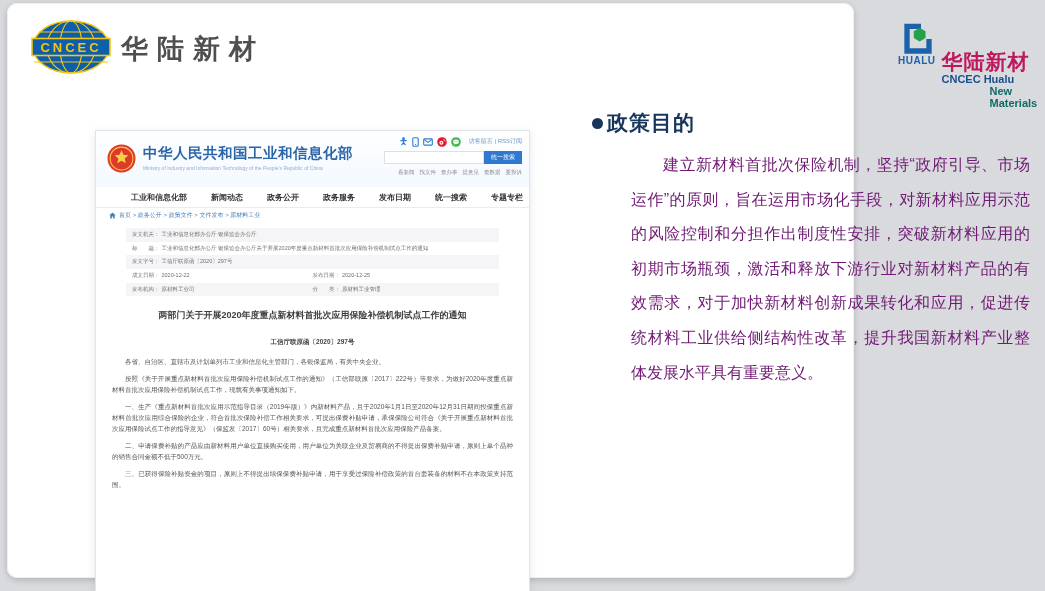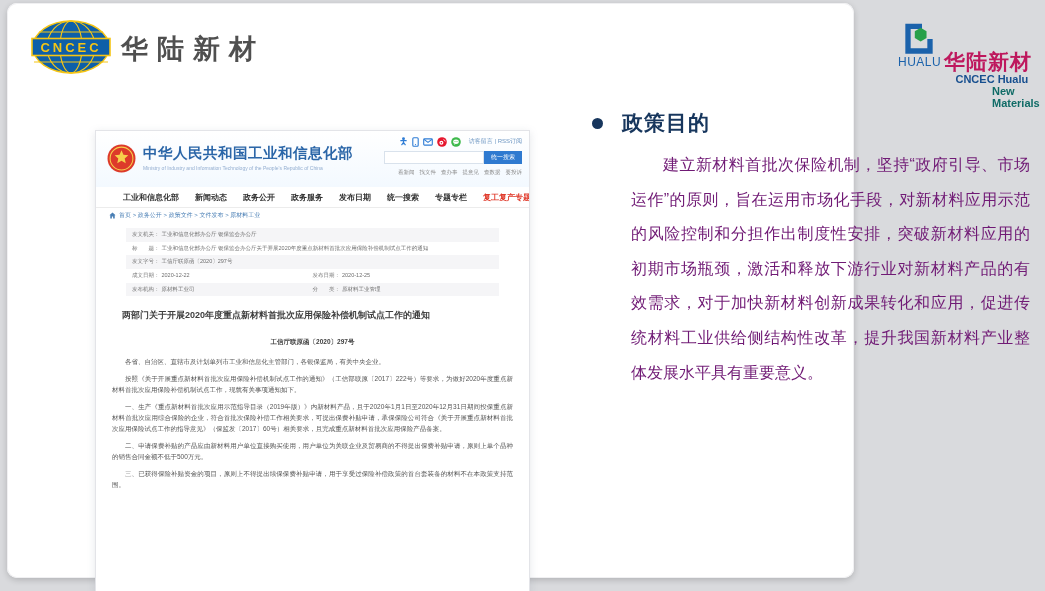--- a/index.html
+++ b/index.html
@@ -17,23 +17,23 @@
   }
   
   .cncec-logo { position:absolute; left:24px; top:16px; width:80px; height:56px; }
   .slide-title {
     position:absolute; left:114px; top:28px;
     font-size:27px; font-weight:bold; color:#4f4f4f; letter-spacing:9px;
   }
   .hualu-logo { position:absolute; left:891px; top:20px; display:flex; gap:6px; align-items:flex-start; }
   .hualu-icon-wrap { width:40px; text-align:center; }
   .hualu-icon { width:34px; height:32px; display:block; margin:0 auto; }
-  .hualu-icon-label { font-size:12px; font-weight:normal; color:#1b62ab; letter-spacing:.5px; }
+  .hualu-icon-label { font-size:10px; font-weight:bold; color:#1b62ab; letter-spacing:.5px; }
   .hualu-cn { font-size:21px; font-weight:bold; color:#be185d; letter-spacing:1px; line-height:22px;margin-top:28px; }
-  .hualu-en1 { font-size:11px; font-weight:bold; color:#174f8f; line-height:12px;text-align:center; }
+  .hualu-en1 { font-size:11px; font-weight:bold; color:#174f8f; line-height:12px; }
   .hualu-en2 { font-size:11px; font-weight:bold; color:#0f6b66; line-height:12px;margin-left:48px; }
 
   
   .web-shot {
     position:absolute; left:88px; top:95px; width:435px; height:463px;
     background:#fff; border:1px solid #e3e4e8;
     box-shadow:0 2px 8px rgba(110,120,140,.18);
     overflow:hidden;
     margin-top:32px;
   }
@@ -43,39 +43,39 @@
   .site-name { font-size:14.5px; font-weight:bold; color:#2b66a8; letter-spacing:.5px; }
   .site-name-en { font-size:5px; color:#94aed0; margin-top:2px; width:235px; }
   .header-right { position:absolute; right:7px; top:5px; width:142px; text-align:right; }
   .icons-row { display:flex; justify-content:flex-end; align-items:center; gap:4px; height:11px; }
   .icons-row svg { display:block; }
   .visitor-links { font-size:6px; color:#6d96c2; margin-left:4px; white-space:nowrap; }
   .search-row { margin-top:4px; display:flex; justify-content:flex-end; }
   .search-input { width:100px; height:13px; border:1px solid #d9e2ec; background:#fff; font-size:6px; padding:0 3px; outline:none; }
   .search-btn { height:13px; background:#2f7ad0; color:#fff; border:none; font-size:6px; padding:0 7px; cursor:pointer; }
   .quick-links { margin-top:5px; display:flex; justify-content:flex-end; gap:5px; font-size:5.5px; color:#8a8a8a; white-space:nowrap; }
-  .site-nav { height:21px; display:flex; align-items:center; gap:16px; padding:0 11px; background:#fff; border-bottom:1px solid #ececec; }
+  .site-nav { height:21px; display:flex; align-items:center; gap:24px; padding:0 11px; background:#fff; border-bottom:1px solid #ececec; }
   .site-nav .nav-item { font-size:8px; color:#333; font-weight:600; white-space:nowrap; }
   .site-nav .nav-item.red { color:#e0392a; }
   .breadcrumb-row { height:15px; display:flex; align-items:center; gap:3px; padding:0 13px; font-size:6px; color:#4a7fb5; background:#fff; }
   .meta-table { margin:5px 30px 0; font-size:5.5px; color:#6e6e6e; }
   .meta-row { display:flex; padding:3px 6px; line-height:1.4; }
   .meta-row.gray { background:#f5f5f7; }
   .meta-label { flex:none; color:#7a7a7a; margin-right:2px; white-space:nowrap; }
   .meta-col { display:flex; width:50%; }
-  .doc-title { margin:13px 26px 0; text-align:left; font-size:9px; font-weight:bold; color:#3f3f3f; line-height:1.5; }
+  .doc-title { margin:13px 26px 0; text-align:center; font-size:9px; font-weight:bold; color:#3f3f3f; line-height:1.5; }
   .doc-number { margin-top:15px; text-align:center; font-size:6.5px; font-weight:bold; color:#3f3f3f; }
   .doc-body { margin:9px 16px 0; font-size:6.5px; color:#555; }
   .doc-body p { text-indent:2em; line-height:11px; margin-bottom:6px; text-align:justify; }
   .fade-out { position:absolute; left:0; right:0; bottom:0; height:58px;
     background:linear-gradient(rgba(255,255,255,0), #ffffff 80%); pointer-events:none; }
 
   
   .right-panel { position:absolute; left:585px; top:106px; width:438px; }
-  .panel-heading-row { display:flex; align-items:center; gap:19px; }
+  .panel-heading-row { display:flex; align-items:center; gap:4px; }
   .panel-bullet { width:11px; height:11px; border-radius:50%; background:#17365d; flex:none; }
   .panel-heading { font-size:21px; font-weight:bold; color:#17365d; letter-spacing:1px; }
   .panel-body {
     margin-top:11px; font-size:16px; color:#701a75; line-height:34.6px;
     text-indent:2em; text-align:justify; font-weight:500;margin-left:39px;
   }
 </style>
 </head>
 <body>
 

